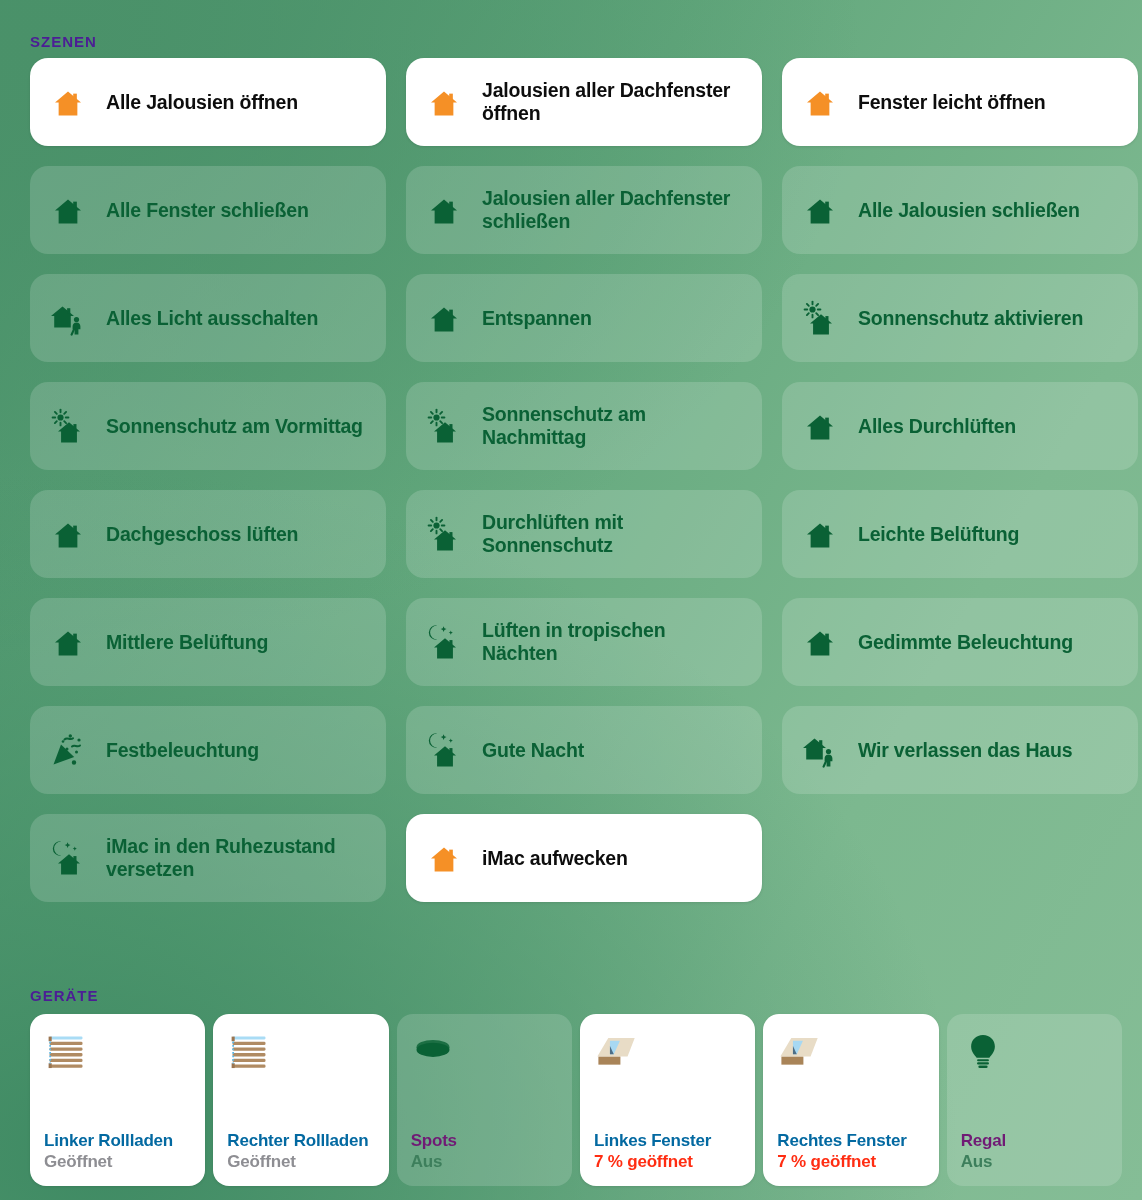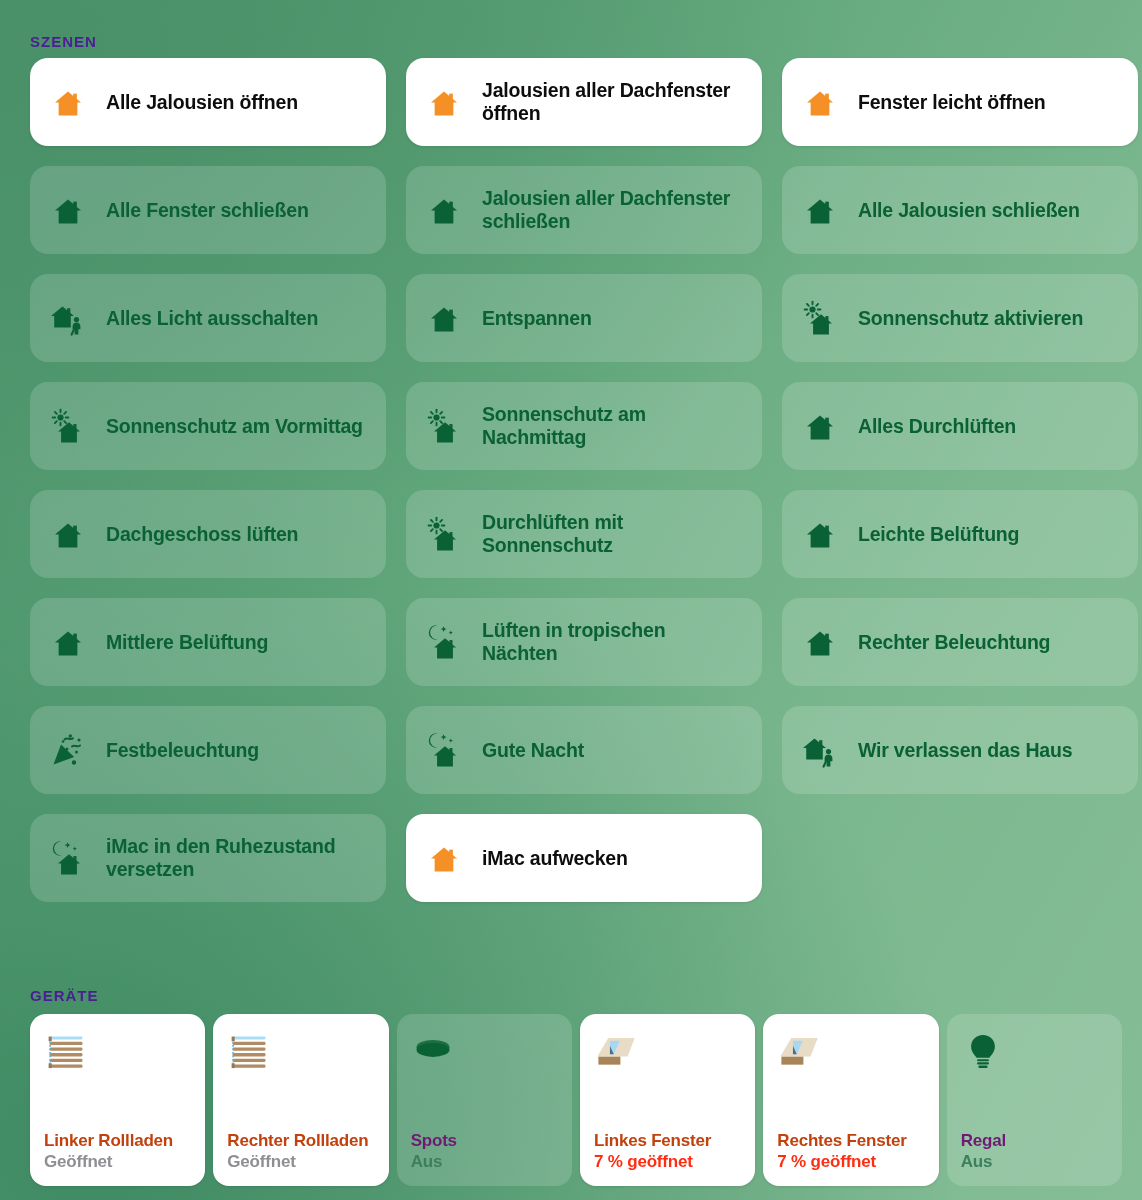--- a/index.html
+++ b/index.html
@@ -131,21 +131,21 @@
     line-height: 1.18;
     letter-spacing: -0.2px;
   }
   .device-state {
     font-size: 17px;
     font-weight: 700;
     line-height: 1.2;
     margin-top: 1px;
     letter-spacing: -0.2px;
   }
-  .device-tile.on  .device-name  { color: #c2410c; }
+  .device-tile.on  .device-name  { color: #0369a1; }
   .device-tile.off .device-name  { color: #701a75; }
   .device-tile.on  .device-state { color: #8e8e93; }
   .device-tile.off .device-state { color: #3d7f5c; }
   .device-state.alert { color: #ff2d12 !important; }
 </style>
 </head>
 <body>
 
 <div class="page">
 
@@ -383,21 +383,21 @@
       </div>
       <div class="scene-tile off">
         <span class="scene-icon">
           <svg width="40" height="40" viewBox="0 0 40 40" xmlns="http://www.w3.org/2000/svg">
             <path d="M7 20.48 L20 9.56 L33 20.48
                    L29.36 20.48 L29.36 33.480000000000004 L10.64 33.480000000000004
                    L10.64 20.48 Z" fill="#0A6135"></path>
           <rect x="25.2" y="11.64" width="3.6400000000000006" height="5.72" fill="#0A6135"></rect>
           </svg>
         </span>
-        <span class="scene-label">Rechter Beleuchtung</span>
+        <span class="scene-label">Gedimmte Beleuchtung</span>
       </div>
       <div class="scene-tile off">
         <span class="scene-icon">
           <svg width="40" height="40" viewBox="0 0 40 40" xmlns="http://www.w3.org/2000/svg">
             <path d="M5.5 34.5 L13.0 14.6 L26.2 27.0 Z" fill="#0A6135"></path>
            <path d="M16.5 9.5 C19.5 6.5 22.0 11.0 25.0 8.2" stroke="#0A6135" stroke-width="2.0" fill="none" stroke-linecap="round"></path>
            <path d="M24.0 16.5 C26.8 14.0 29.0 18.0 32.0 15.5" stroke="#0A6135" stroke-width="2.0" fill="none" stroke-linecap="round"></path>
            <circle cx="22.3" cy="6.0" r="1.7" fill="#0A6135"></circle>
            <circle cx="31.0" cy="10.0" r="1.6" fill="#0A6135"></circle>
            <circle cx="19.0" cy="19.0" r="1.5" fill="#0A6135"></circle>

